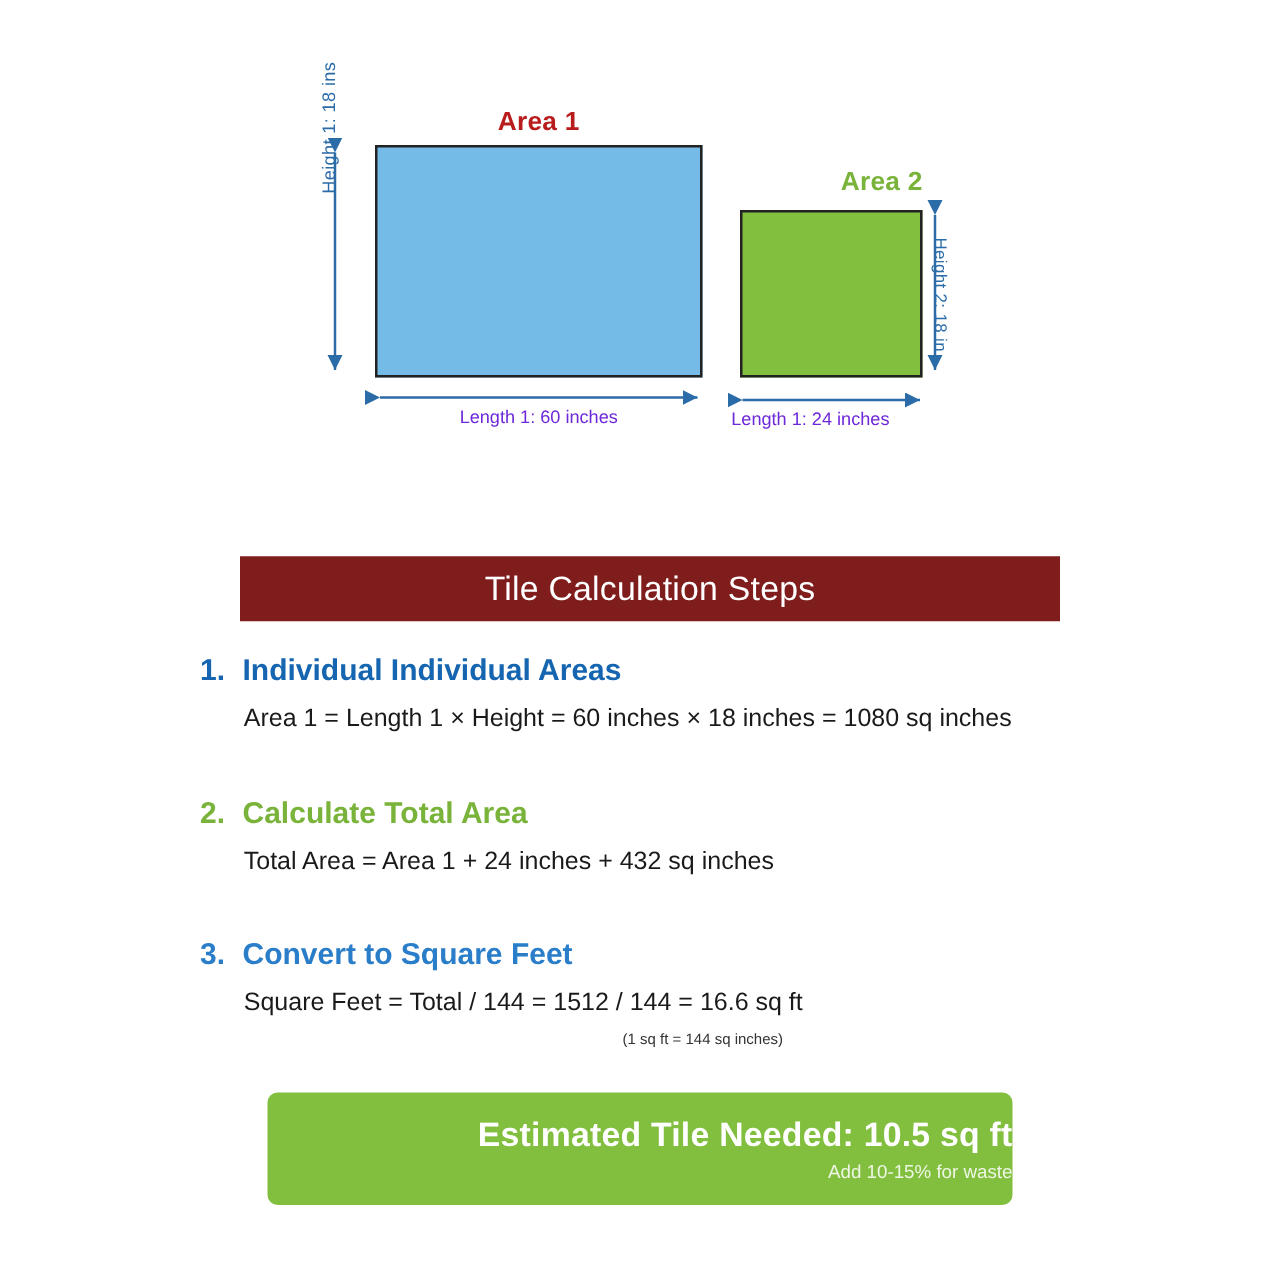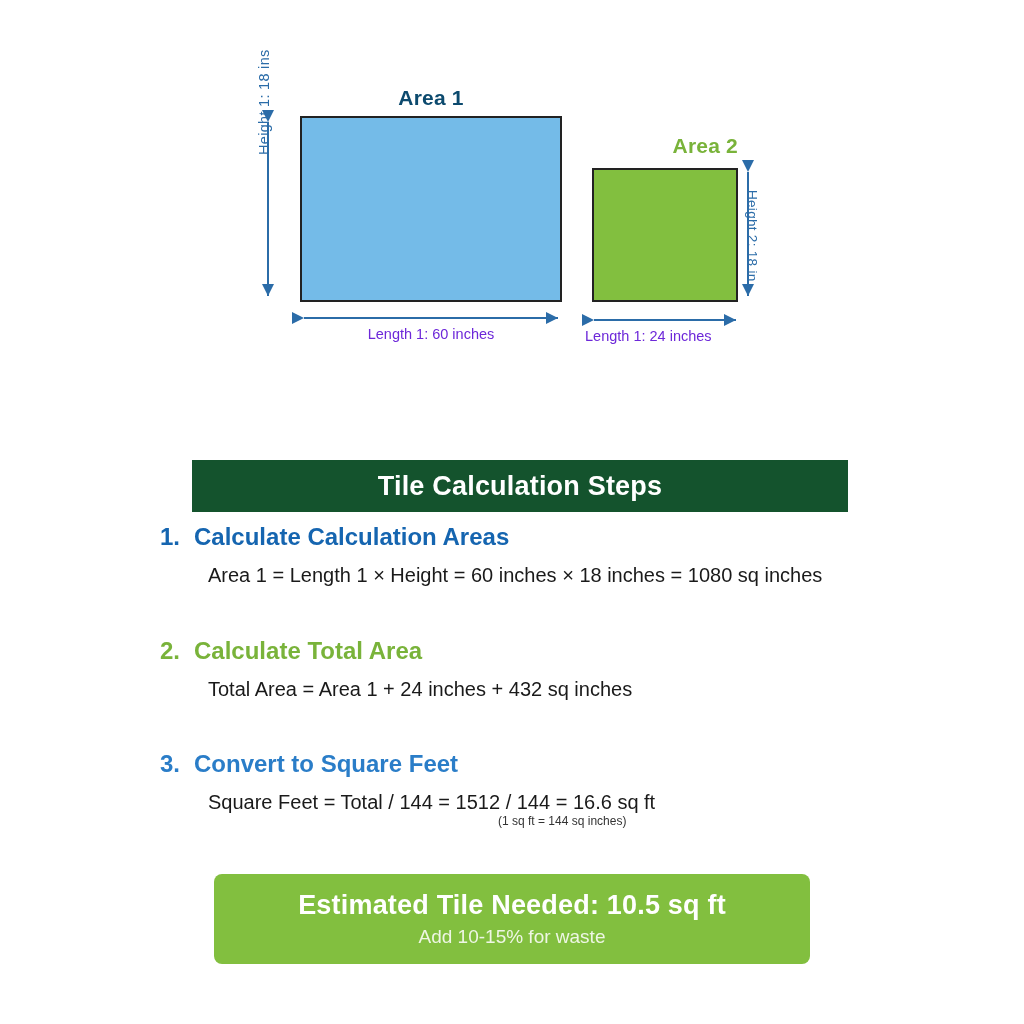--- a/index.html
+++ b/index.html
@@ -29,21 +29,21 @@
     position: absolute;
     font-size: 21px;
     font-weight: bold;
     letter-spacing: .2px;
   }
   .label-area1 {
     left: 300px;
     top: 86px;
     width: 262px;
     text-align: center;
-    color: #0c4a6e;
+    color: #b91c1c;
   }
   .label-area2 {
     left: 592px;
     top: 134px;
     width: 146px;
     text-align: right;
     color: #79b33a;
   }
 
   .rect {
@@ -108,27 +108,27 @@
     top: 0;
     width: 1024px;
     height: 400px;
     overflow: visible;
   }
 
   
   .steps-header {
     position: absolute;
     left: 192px;
-    top: 460px;
+    top: 445px;
     width: 656px;
     height: 52px;
-    background: #14532d;
+    background: #7f1d1d;
     color: #ffffff;
     font-size: 27px;
-    font-weight: bold;
+    font-weight: normal;
     display: flex;
     align-items: center;
     justify-content: center;
     letter-spacing: .2px;
   }
 
   .step {
     position: absolute;
     left: 160px;
     width: 850px;
@@ -144,54 +144,54 @@
     align-items: baseline;
     gap: 14px;
   }
   .step-num { font-weight: bold; }
   .c-blue  { color: #1565b0; }
   .c-blue2 { color: #2a7dc8; }
   .c-green { color: #79b33a; }
 
   .step-detail {
     margin-top: 13px;
-    margin-left: 48px;
+    margin-left: 35px;
     font-size: 20px;
     color: #1a1a1a;
   }
   .step-note {
     margin-left: 48px;
-    margin-top: 0;
+    margin-top: 10px;
     font-size: 12px;
     color: #333;
     padding-left: 290px;
   }
 
   
   .result-banner {
     position: absolute;
     left: 214px;
     top: 874px;
     width: 596px;
     height: 90px;
     background: #82bf3f;
     border-radius: 8px;
     display: flex;
     flex-direction: column;
-    align-items: center;
+    align-items: flex-end;
     justify-content: center;
     color: #ffffff;
   }
   .result-main {
     font-size: 27px;
     font-weight: bold;
     letter-spacing: .2px;
   }
   .result-sub {
-    font-size: 19px;
+    font-size: 15px;
     margin-top: 5px;
     color: #eef6e4;
   }
 </style>
 </head>
 <body>
 
 <div class="diagram">
 
   <svg class="arrows">
@@ -222,21 +222,21 @@
   <div class="rect rect-green"></div>
   <div class="dim-text dim-right2">Height 2: 18 in</div>
   <div class="dim-text dim-bottom2">Length 1: 24 inches</div>
 </div>
 
 <div class="steps-header">Tile Calculation Steps</div>
 
 <div class="step step-1">
   <div class="step-title">
     <span class="step-num c-blue">1.</span>
-    <span class="c-blue">Calculate Calculation Areas</span>
+    <span class="c-blue">Individual Individual Areas</span>
   </div>
   <div class="step-detail">Area 1 = Length 1 × Height = 60 inches × 18 inches = 1080 sq inches</div>
 </div>
 
 <div class="step step-2">
   <div class="step-title">
     <span class="step-num c-green">2.</span>
     <span class="c-green">Calculate Total Area</span>
   </div>
   <div class="step-detail">Total Area = Area 1 + 24 inches + 432 sq inches</div>

